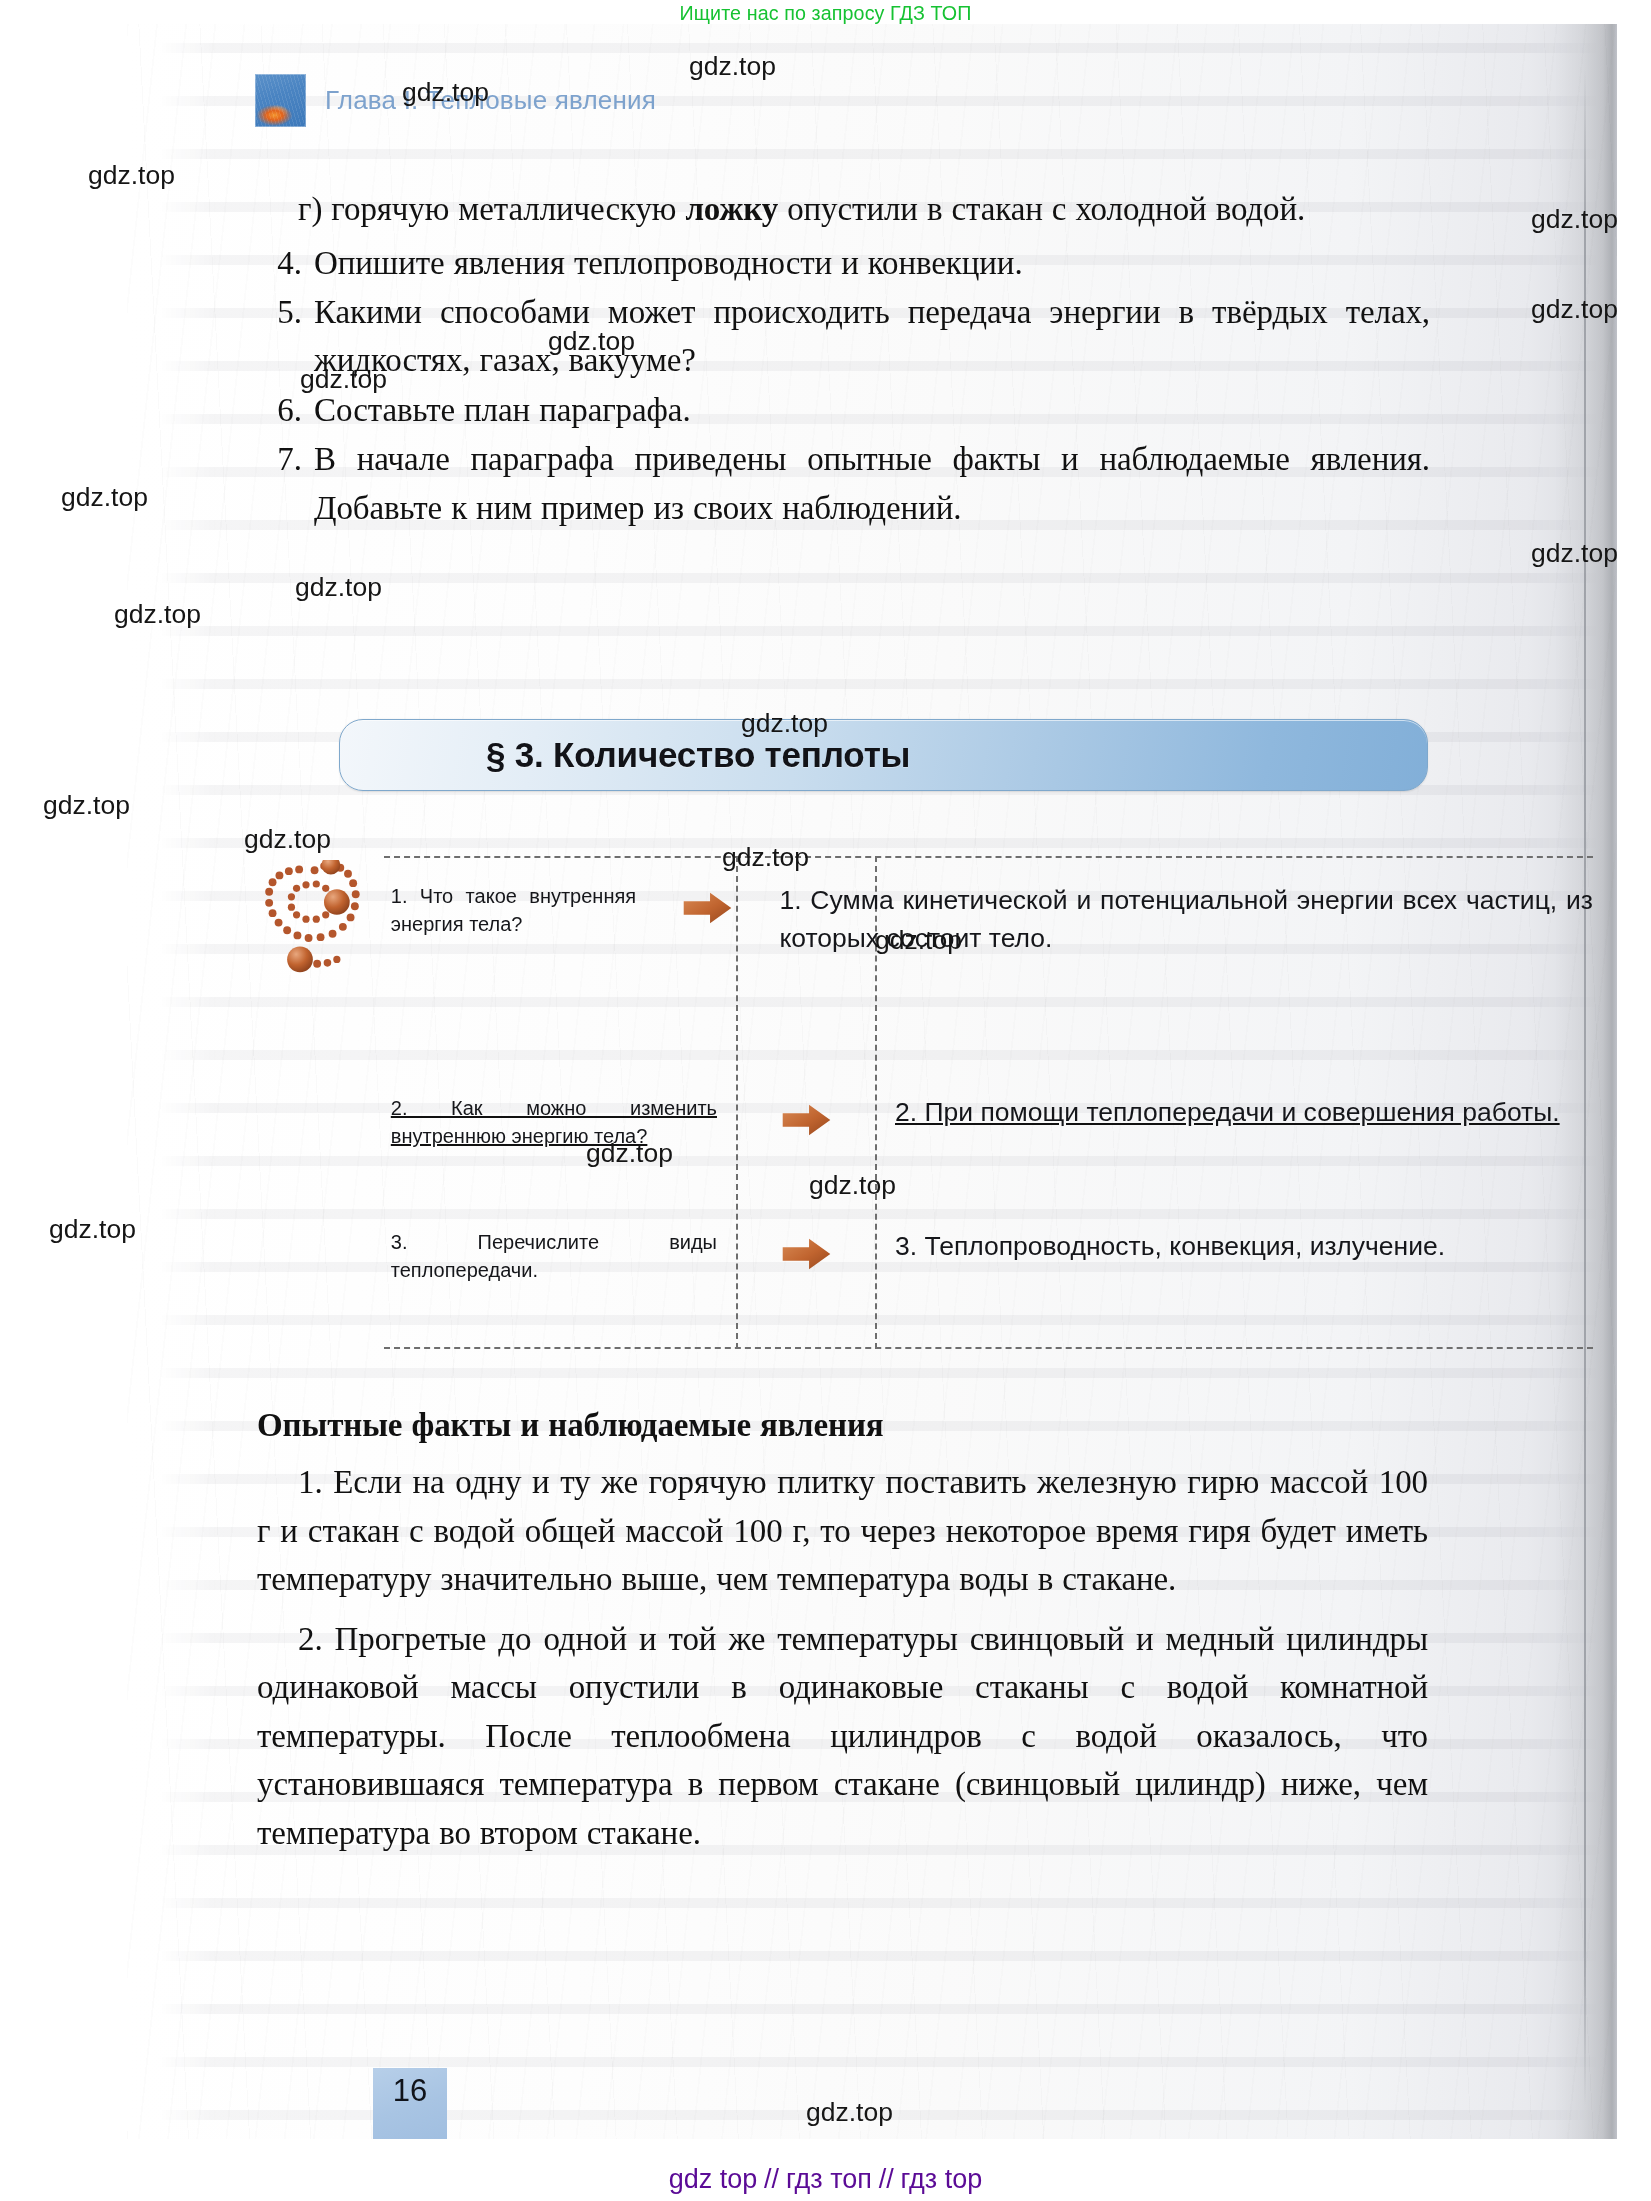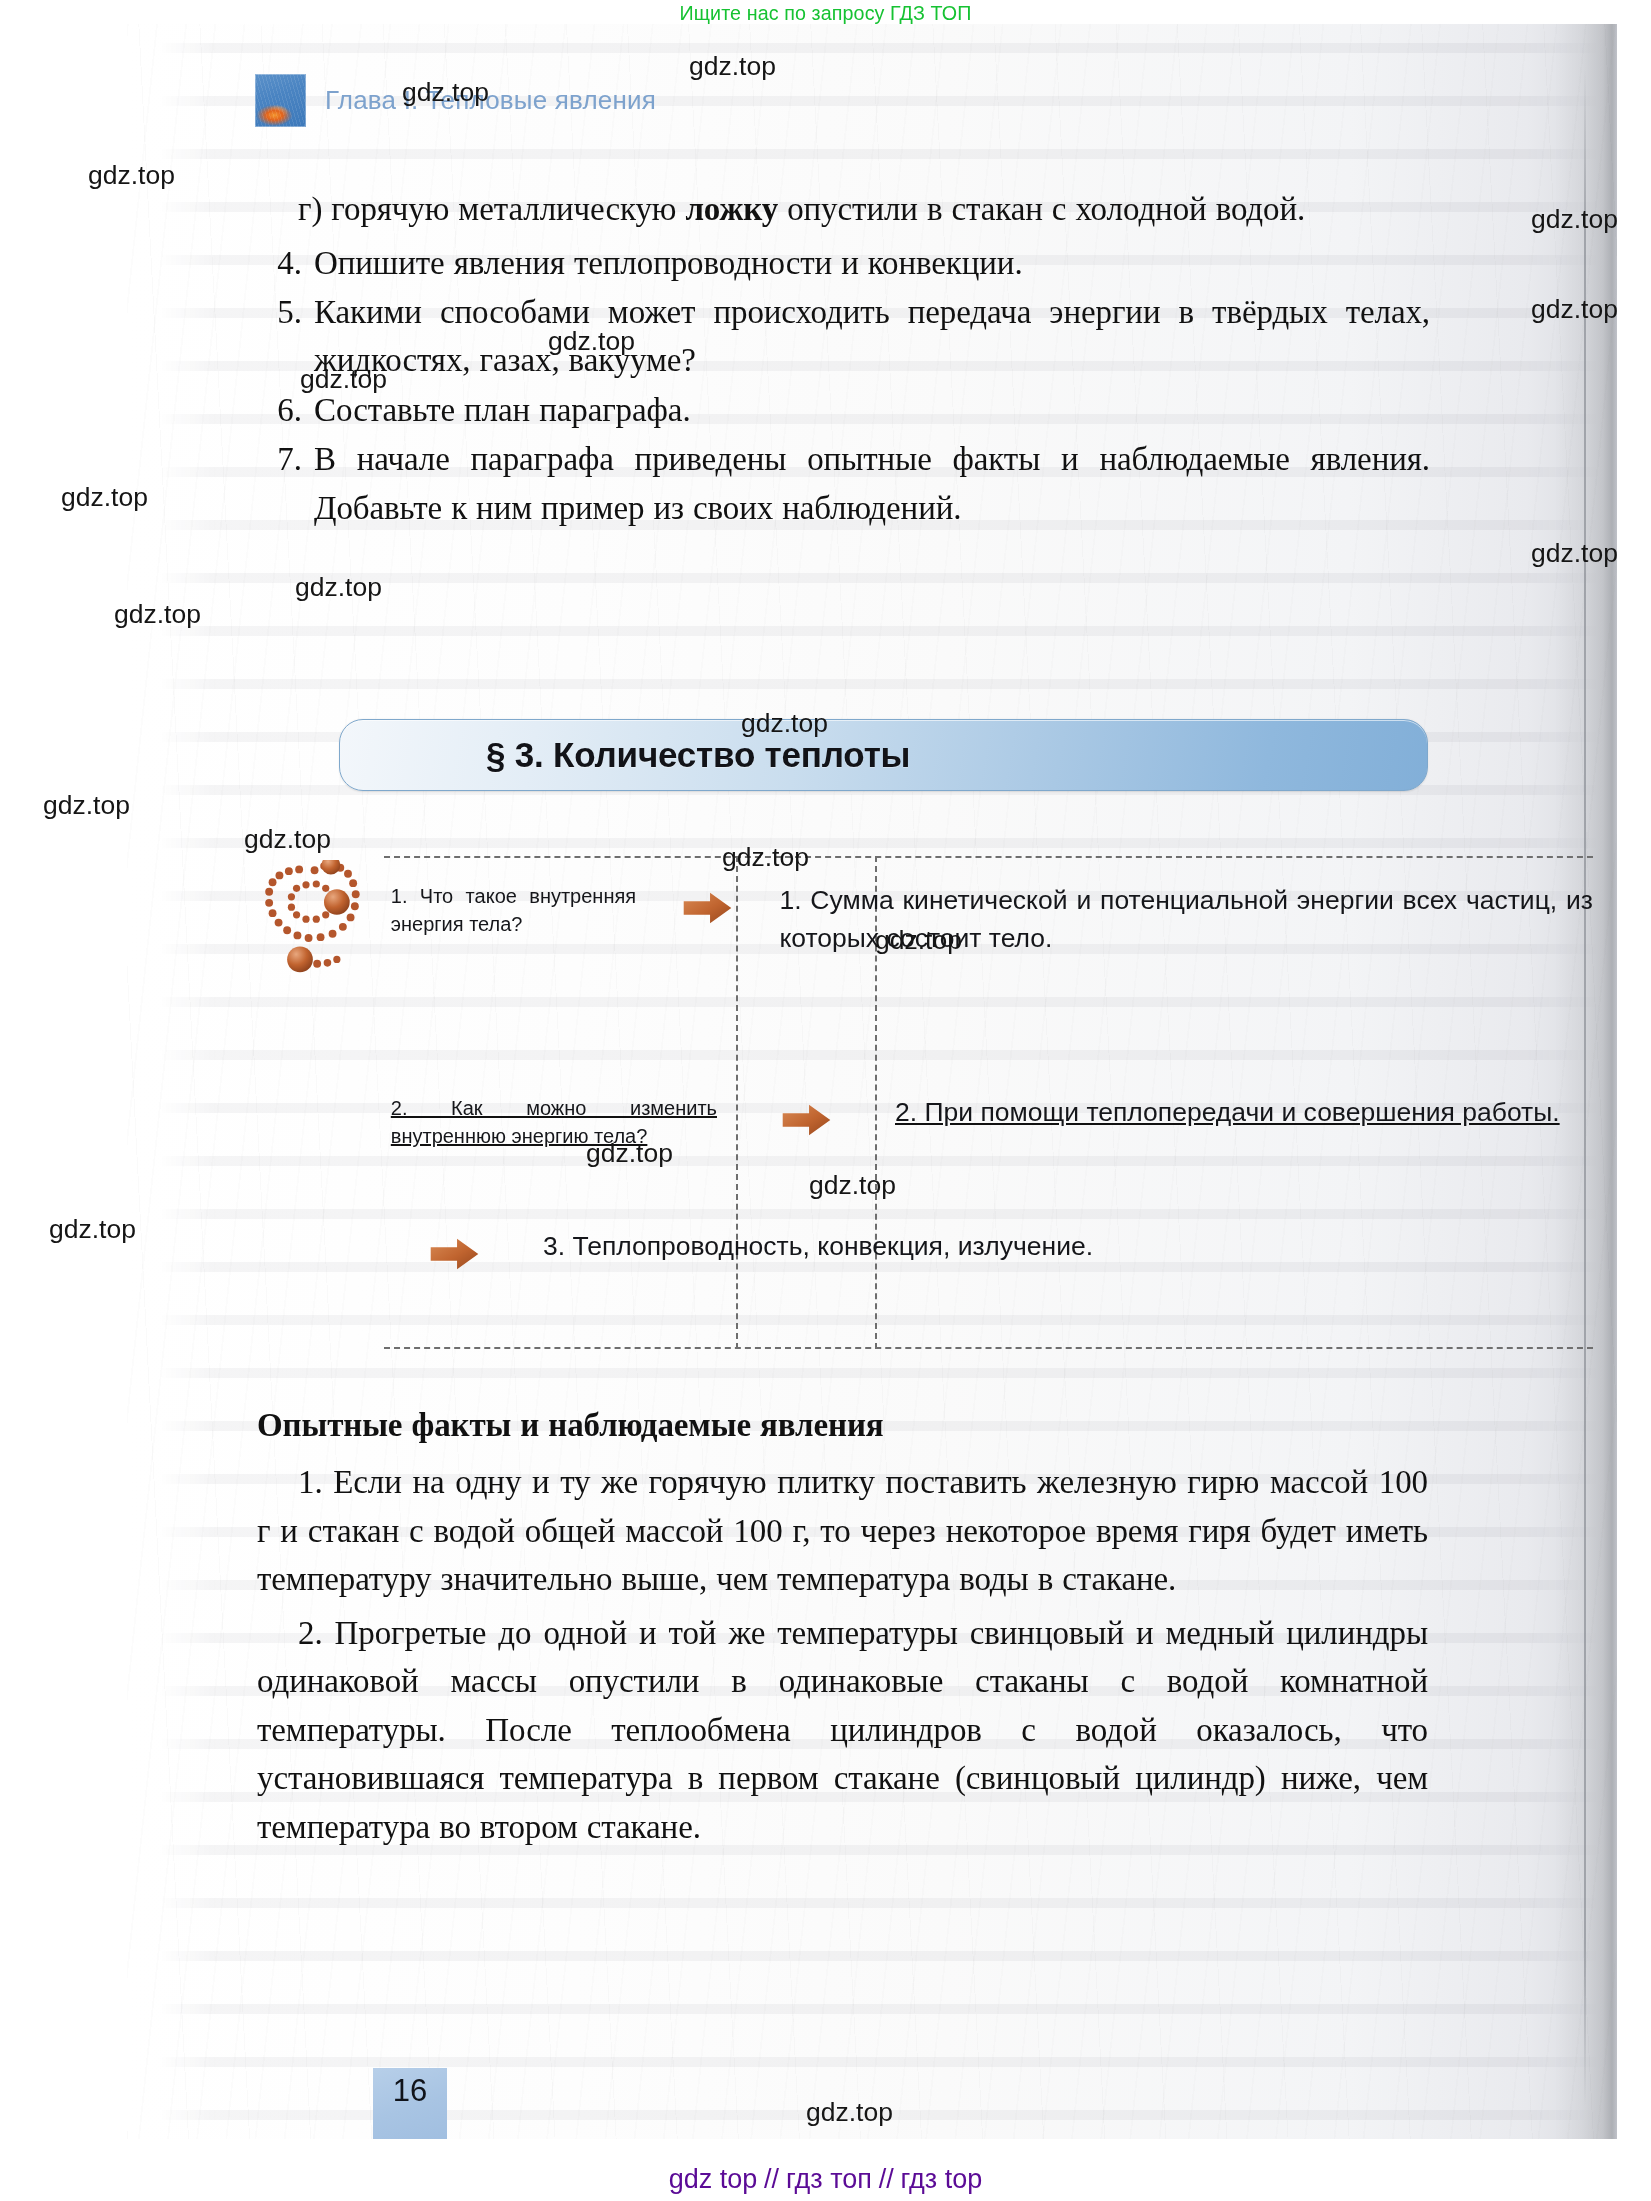--- a/index.html
+++ b/index.html
@@ -343,33 +343,34 @@
       <div class="qa-q">2. Как можно изменить внутреннюю энергию тела?</div>
       <div class="qa-arrow-cell">
         <svg class="arrow-glyph" viewBox="0 0 60 40" aria-hidden="true">
           <path d="M2 12 H33 V2 L58 20 L33 38 V28 H2 Z" fill="url(#ag1)"></path>
         </svg>
       </div>
       <div class="qa-a">2. При помощи теплопередачи и совершения работы.</div>
     </div>
 
     <div class="qa-row" style="top:372px;">
+      <div class="qa-q">3. Перечислите виды теплопередачи.</div>
       <div class="qa-arrow-cell">
         <svg class="arrow-glyph" viewBox="0 0 60 40" aria-hidden="true">
           <path d="M2 12 H33 V2 L58 20 L33 38 V28 H2 Z" fill="url(#ag1)"></path>
         </svg>
       </div>
       <div class="qa-a">3. Теплопроводность, конвекция, излучение.</div>
     </div>
   </div>
 
   <div class="col" style="top:1377px;">
     <div class="just bold" style="text-align:center; text-indent:0; margin-bottom:8.6px;">Опытные факты и наблюдаемые явления</div>
     <div class="just hang-indent">1. Если на одну и ту же горячую плитку поставить железную гирю массой 100 г и стакан с водой общей массой 100 г, то через некоторое время гиря будет иметь температуру значительно выше, чем температура воды в стакане.</div>
-    <div class="just hang-indent" style="margin-top:5px;">2. Прогретые до одной и той же температуры свинцовый и медный цилиндры одинаковой массы опустили в одинаковые стаканы с водой комнатной температуры. После теплообмена цилиндров с водой оказалось, что установившаяся температура в первом стакане (свинцовый цилиндр) ниже, чем температура во втором стакане.</div>
+    <div class="just hang-indent" style="margin-top:11px;">2. Прогретые до одной и той же температуры свинцовый и медный цилиндры одинаковой массы опустили в одинаковые стаканы с водой комнатной температуры. После теплообмена цилиндров с водой оказалось, что установившаяся температура в первом стакане (свинцовый цилиндр) ниже, чем температура во втором стакане.</div>
   </div>
 
   <div class="page-tab">
     <span>16</span>
   </div>
 </div>
 
 <div id="wm-layer">
     <div class="wm wm-dark wm-s31" style="left: 88px; top: 160px;">gdz.top</div>
     <div class="wm wm-dark wm-s31" style="left: 689px; top: 51px;">gdz.top</div>

